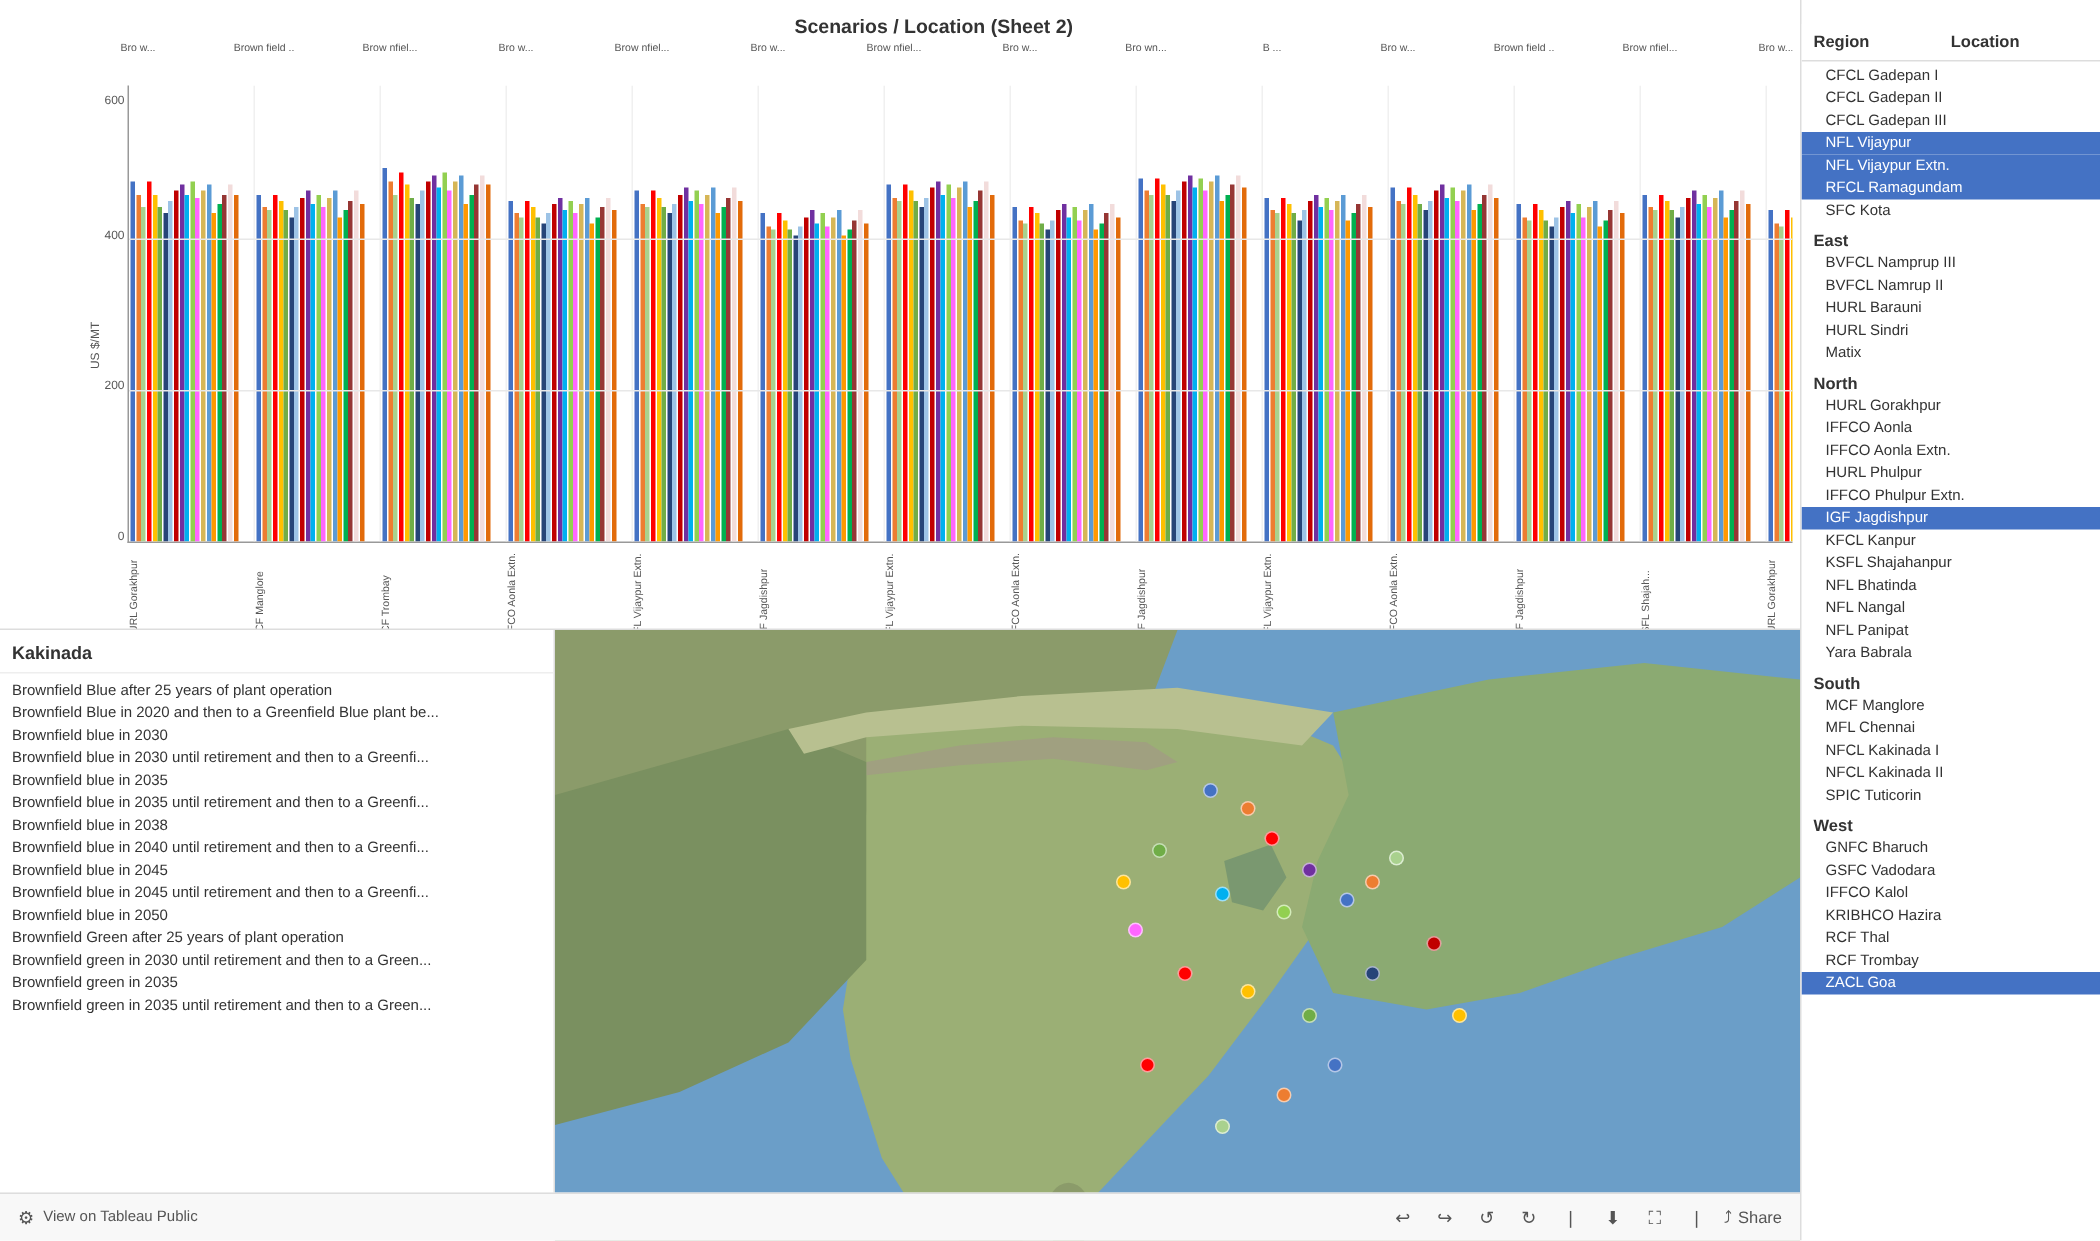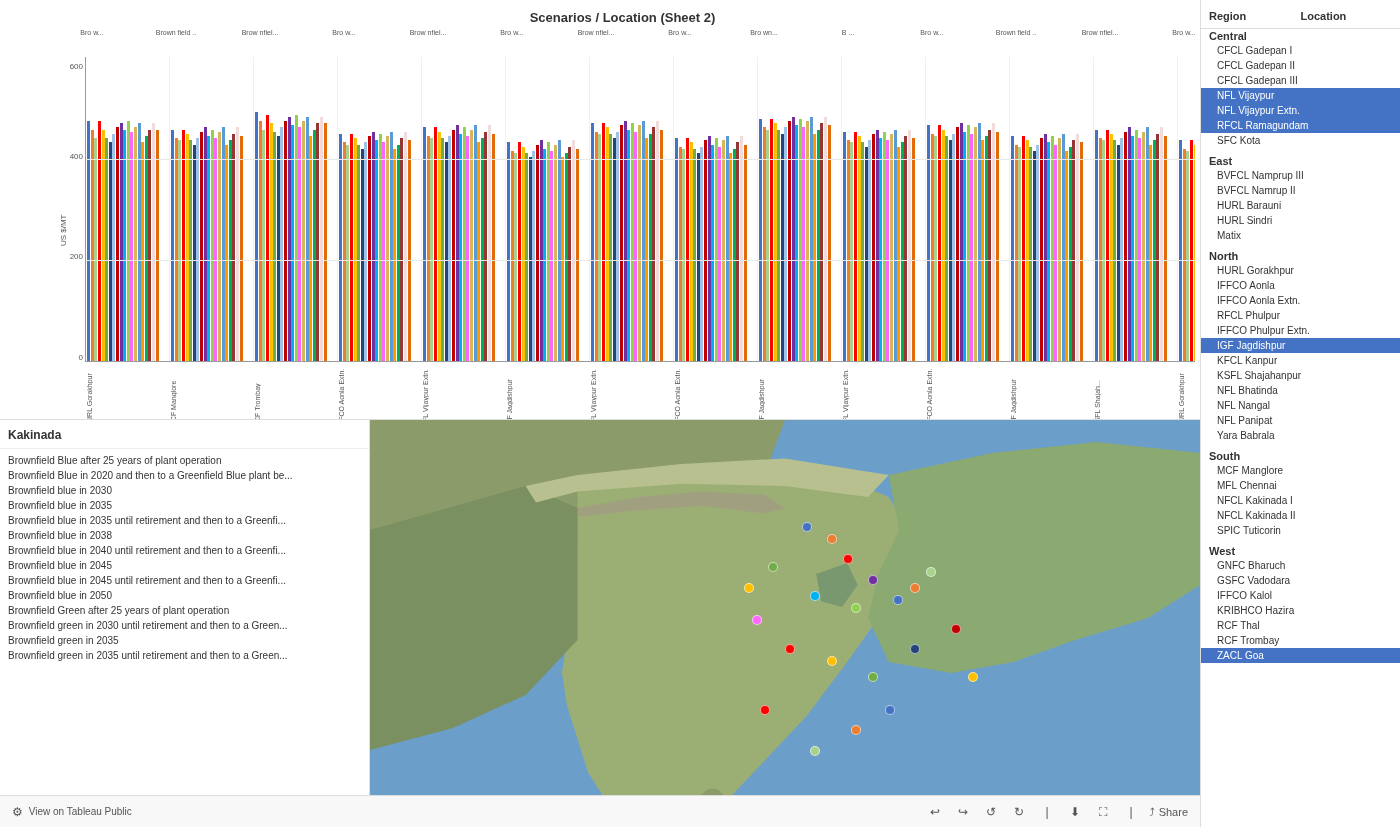--- a/index.html
+++ b/index.html
@@ -115,21 +115,21 @@
 
     .right-panel-header {
       display: grid;
       grid-template-columns: 1fr 1fr;
       padding: 6px 8px;
       border-bottom: 1px solid #ddd;
       font-weight: bold;
       font-size: 11px;
       color: #333;
       position: sticky;
-      top: 4px;
+      top: 16px;
       background: white;
     }
 
     .region-section {
       padding: 2px 0;
     }
 
     .region-label {
       font-weight: bold;
       font-size: 11px;
@@ -593,20 +593,21 @@
     </div>
 
     <div class="bottom-panel">
 
       <div class="scenarios-panel">
         <div class="scenarios-title">Kakinada</div>
         <div id="scenarios-list">
         <div class="scenario-item">Brownfield Blue after 25 years of plant operation</div>
             <div class="scenario-item">Brownfield Blue in 2020 and then to a Greenfield Blue plant be...</div>
             <div class="scenario-item">Brownfield blue in 2030</div>
+            <div class="scenario-item">Brownfield blue in 2030 until retirement and then to a Greenfi...</div>
             <div class="scenario-item">Brownfield blue in 2035</div>
             <div class="scenario-item">Brownfield blue in 2035 until retirement and then to a Greenfi...</div>
             <div class="scenario-item">Brownfield blue in 2038</div>
             <div class="scenario-item">Brownfield blue in 2040 until retirement and then to a Greenfi...</div>
             <div class="scenario-item">Brownfield blue in 2045</div>
             <div class="scenario-item">Brownfield blue in 2045 until retirement and then to a Greenfi...</div>
             <div class="scenario-item">Brownfield blue in 2050</div>
             <div class="scenario-item">Brownfield Green after 25 years of plant operation</div>
             <div class="scenario-item">Brownfield green in 2030 until retirement and then to a Green...</div>
             <div class="scenario-item">Brownfield green in 2035</div>
@@ -711,21 +712,21 @@
           <div class="location-item">BVFCL Namrup II</div>
           <div class="location-item">HURL Barauni</div>
           <div class="location-item">HURL Sindri</div>
           <div class="location-item">Matix</div>
         </div>
         <div class="region-section">
           <div class="region-label">North</div>
           <div class="location-item">HURL Gorakhpur</div>
           <div class="location-item">IFFCO Aonla</div>
           <div class="location-item">IFFCO Aonla Extn.</div>
-          <div class="location-item">RFCL Phulpur</div>
+          <div class="location-item">HURL Phulpur</div>
           <div class="location-item">IFFCO Phulpur Extn.</div>
           <div class="location-item highlighted">IGF Jagdishpur</div>
           <div class="location-item">KFCL Kanpur</div>
           <div class="location-item">KSFL Shajahanpur</div>
           <div class="location-item">NFL Bhatinda</div>
           <div class="location-item">NFL Nangal</div>
           <div class="location-item">NFL Panipat</div>
           <div class="location-item">Yara Babrala</div>
         </div>
         <div class="region-section">

